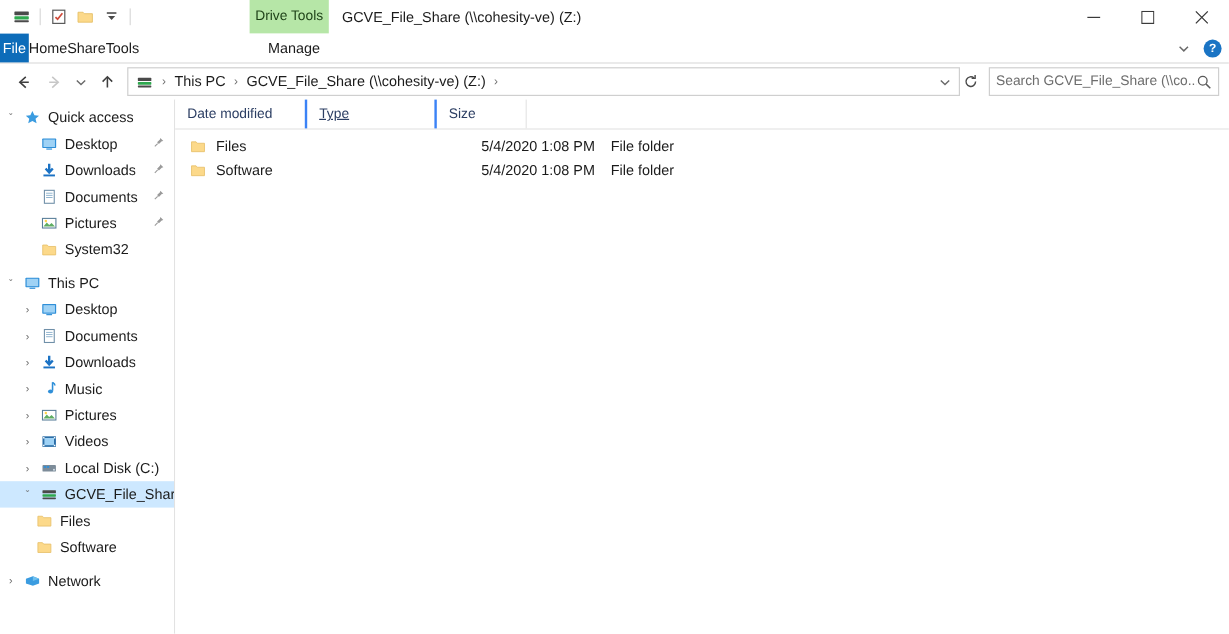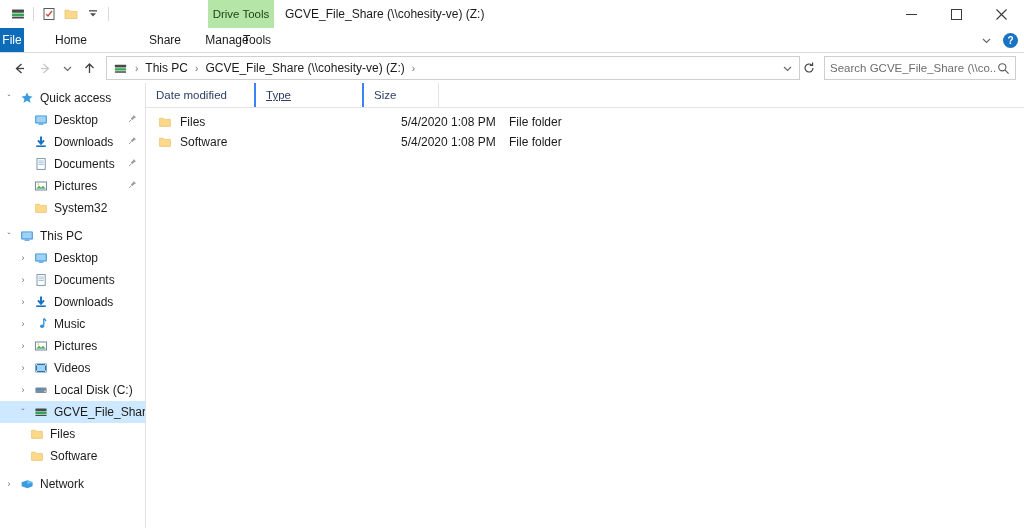--- a/index.html
+++ b/index.html
@@ -101,34 +101,34 @@
     background: #ffffff;
     display: flex;
     align-items: stretch;
     flex: 0 0 auto;
     border-bottom: 1px solid #dcdcdc;
   }
   .tab {
     display: flex;
     align-items: center;
     justify-content: center;
-    padding: 0 31px;
+    padding: 0 0;
     font-size: 12px;
     color: #1b1b1b;
     white-space: nowrap;
   }
   .tab.file {
     background: #0d6cb9;
     color: #ffffff;
     width: 24px;
     padding: 0;
   }
   .tab.manage {
     position: absolute;
-    left: 194px;
+    left: 212px;
     top: 0;
     width: 66px;
     padding: 0;
     height: 24px;
   }
   .ribbon-right {
     position: absolute;
     right: 6px;
     top: 0;
     height: 24px;

